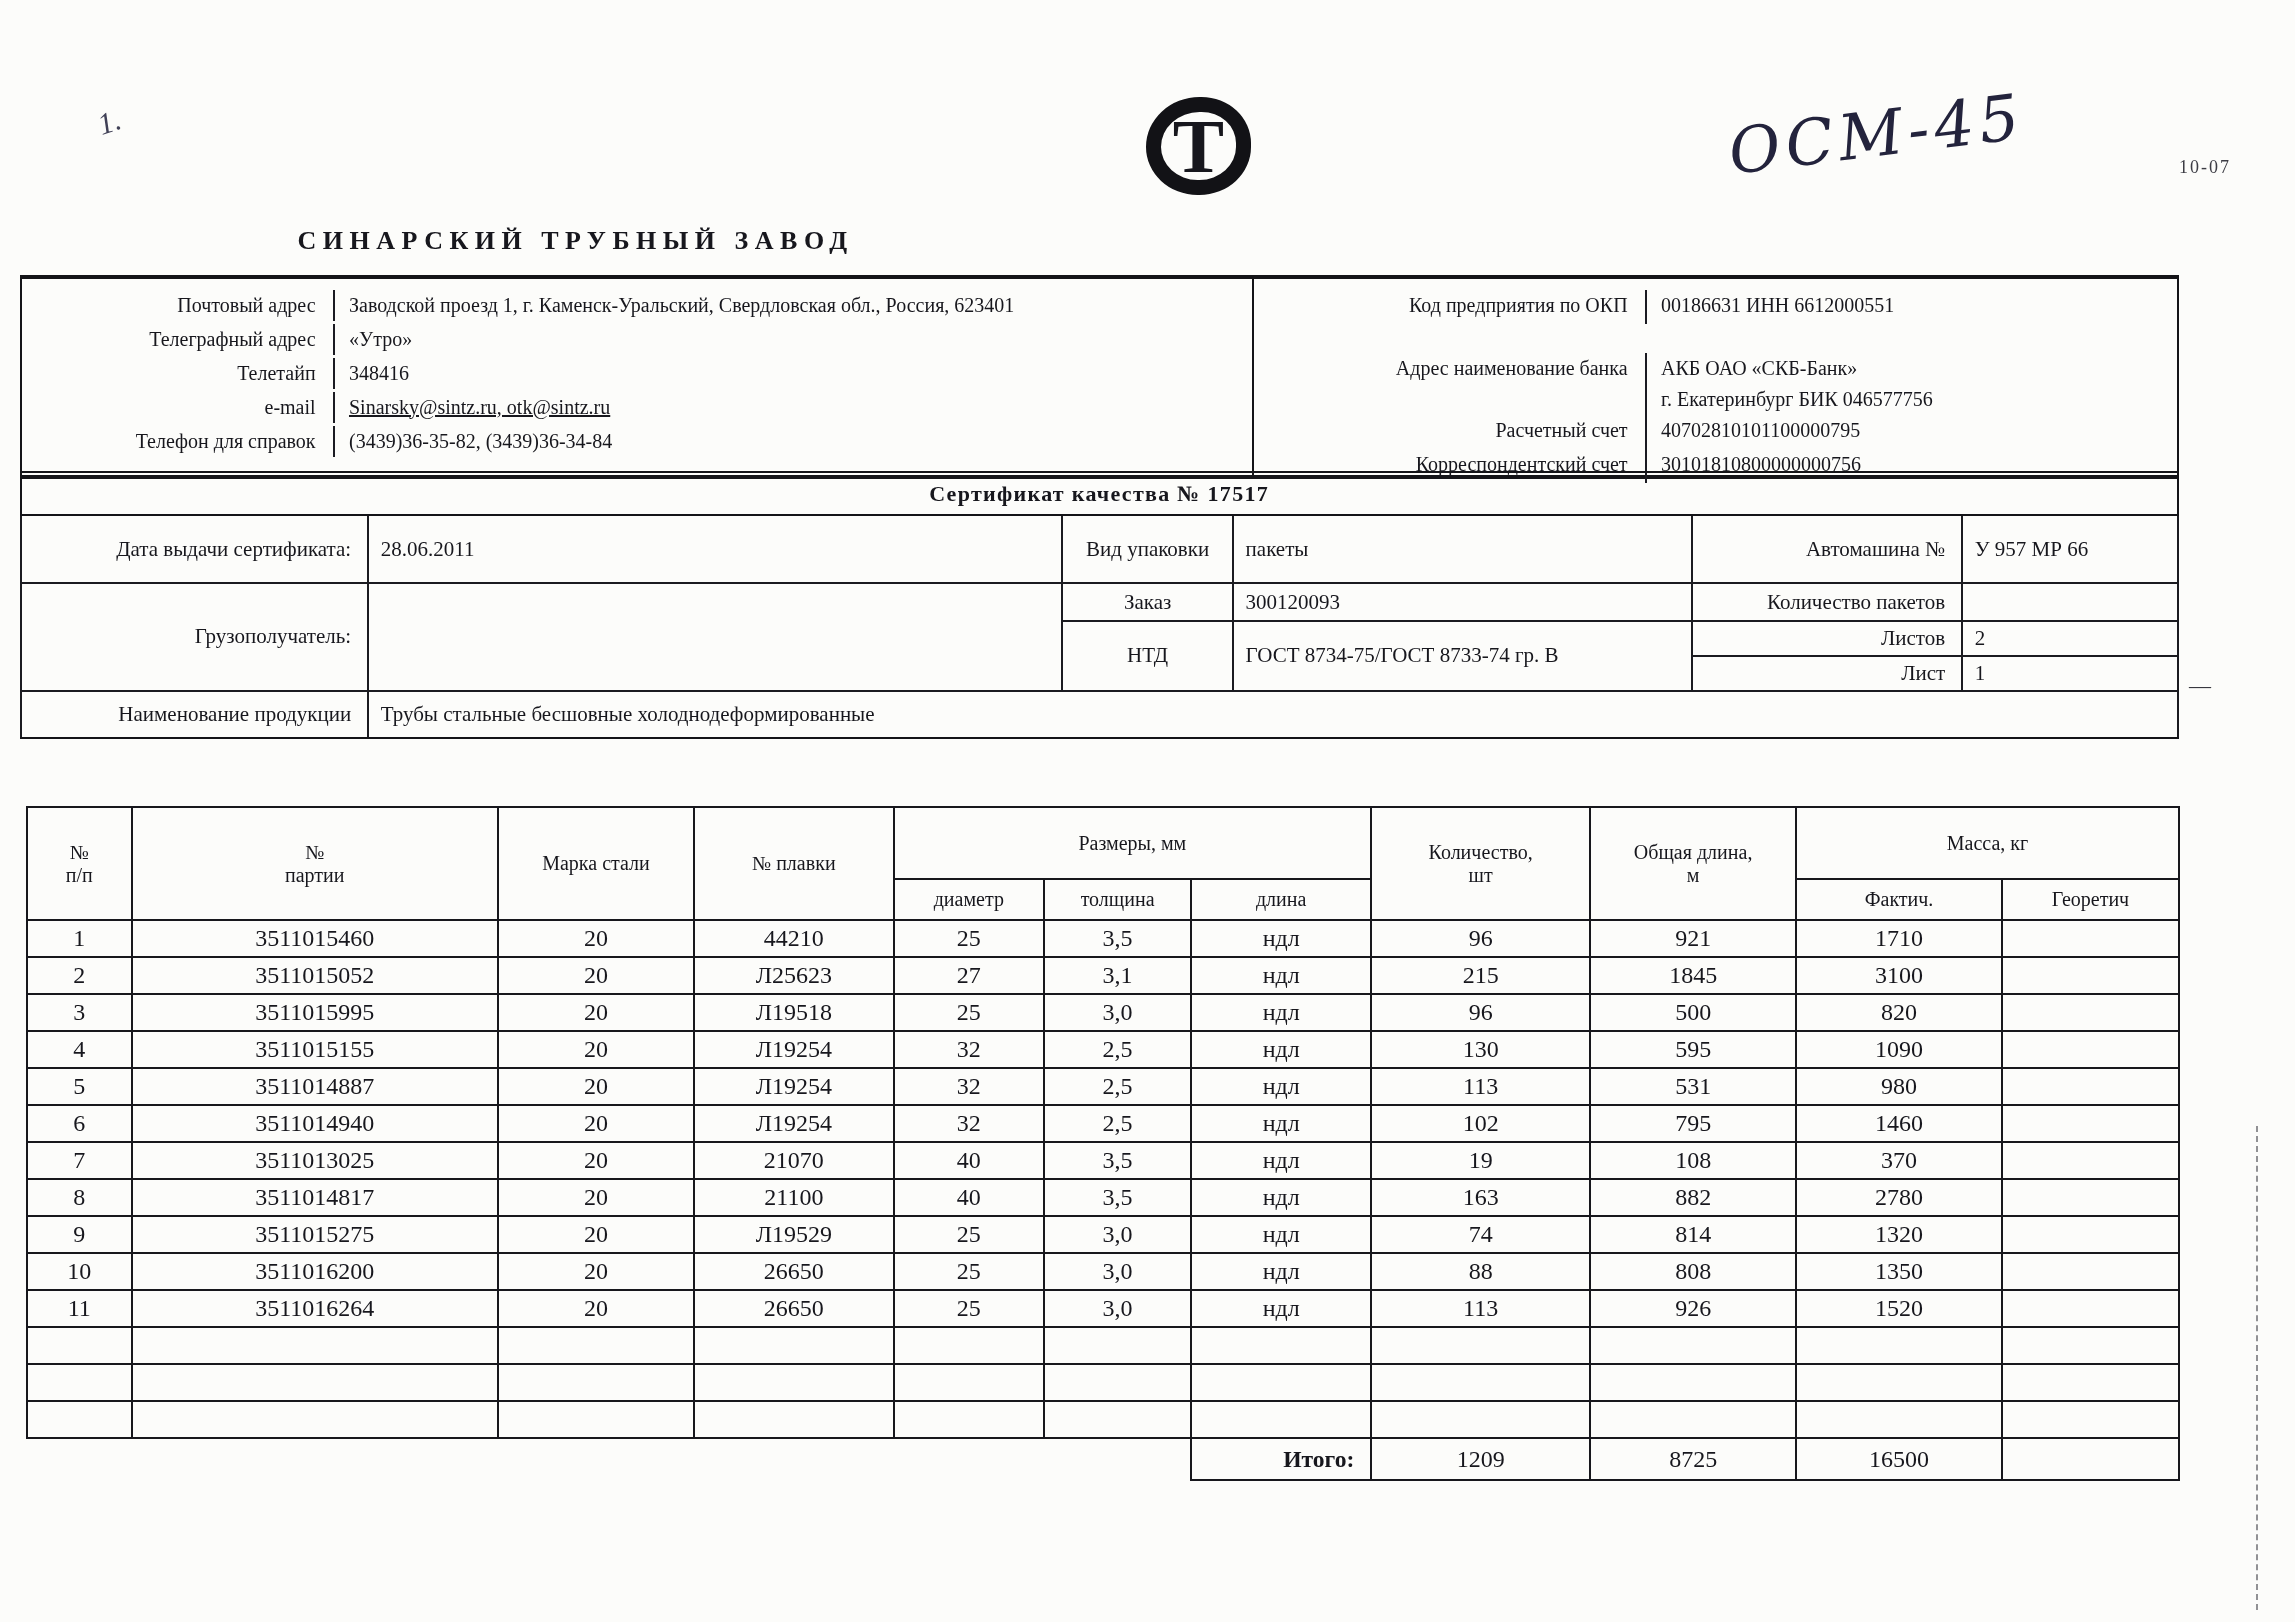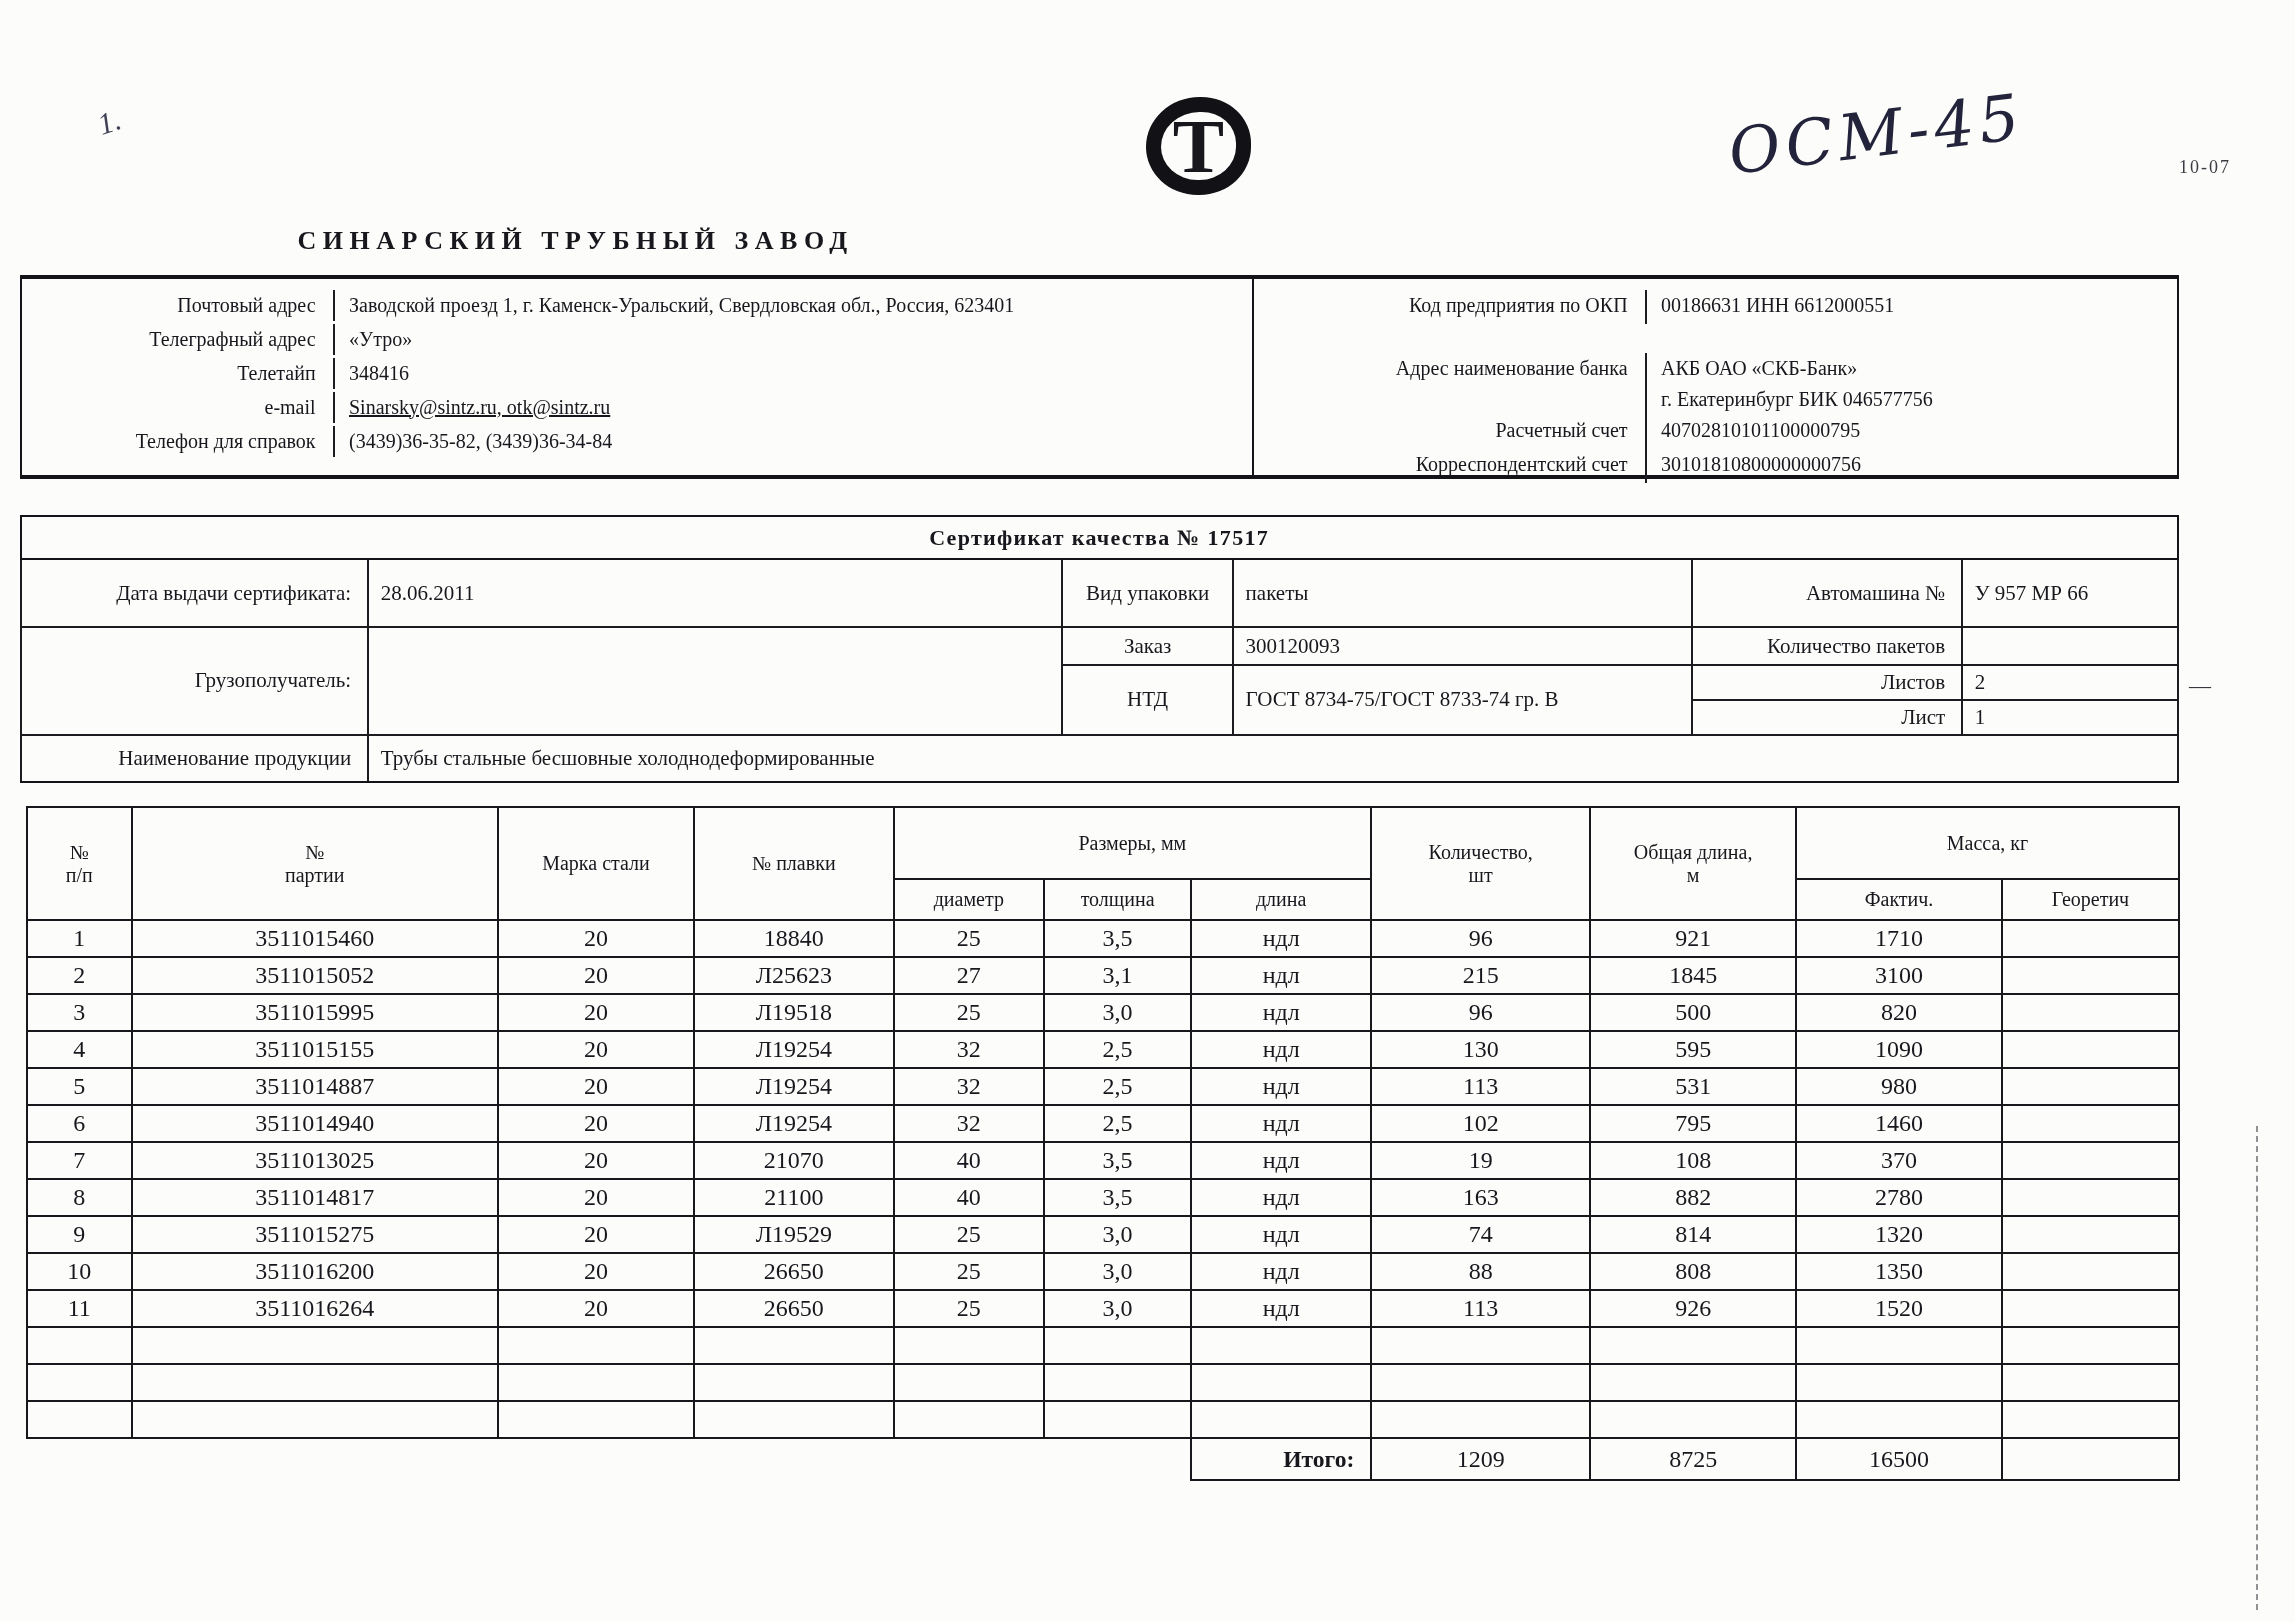--- a/index.html
+++ b/index.html
@@ -36,21 +36,21 @@
   .head-left .lv-value{padding-left:14.4px;flex:1;}
   .head-left .lv-row{min-height:34px;align-items:flex-start;}
   .head-right .lv-label{width:393px;text-align:right;padding-right:17px;border-right:2px solid #1b1b22;}
   .head-right .lv-value{padding-left:14.4px;flex:1;}
   .head-right .lv-row{min-height:34px;}
   .head-right .lv-row.gap{margin-top:29px;}
   .lv-value.u{text-decoration:underline;}
   .lv-label,.lv-value{line-height:1.55;}
 
   
-  .cert{position:absolute;left:19.6px;top:515px;width:2159px;border-collapse:collapse;table-layout:fixed;}
+  .cert{position:absolute;left:19.6px;top:471px;width:2159px;border-collapse:collapse;table-layout:fixed;}
   .cert td{border:2px solid #1b1b20;font-size:21px;padding:3.9px 11.8px;vertical-align:middle;}
   .cert .title-cell{border:2.6px solid #141418;border-left:2.6px solid #141418;text-align:center;
     font-size:22px;letter-spacing:1.3px;height:43px;font-weight:bold;}
   .cert .lab{text-align:right;padding-right:15.7px;}
   .cert .lab-c{text-align:center;}
   .cert tr.dash td{border-bottom-style:dashed;}
   .cert td.empty{border-style:solid;}
   .c-date-row td{height:68px;}
   .c-mid td{height:38px;}
   .c-thin td{height:31px;}
@@ -217,21 +217,21 @@
         <th data-interactable="false">длина</th>
         <th data-interactable="false">Фактич.</th>
         <th data-interactable="false">Георетич</th>
       </tr>
     </thead>
     <tbody>
         <tr data-interactable="false">
           <td data-interactable="false">1</td>
           <td data-interactable="false">3511015460</td>
           <td data-interactable="false">20</td>
-          <td data-interactable="false">18840</td>
+          <td data-interactable="false">44210</td>
           <td data-interactable="false">25</td>
           <td data-interactable="false">3,5</td>
           <td data-interactable="false">ндл</td>
           <td data-interactable="false">96</td>
           <td data-interactable="false">921</td>
           <td data-interactable="false">1710</td>
           <td data-interactable="false"></td>
         </tr>
         <tr data-interactable="false">
           <td data-interactable="false">2</td>

